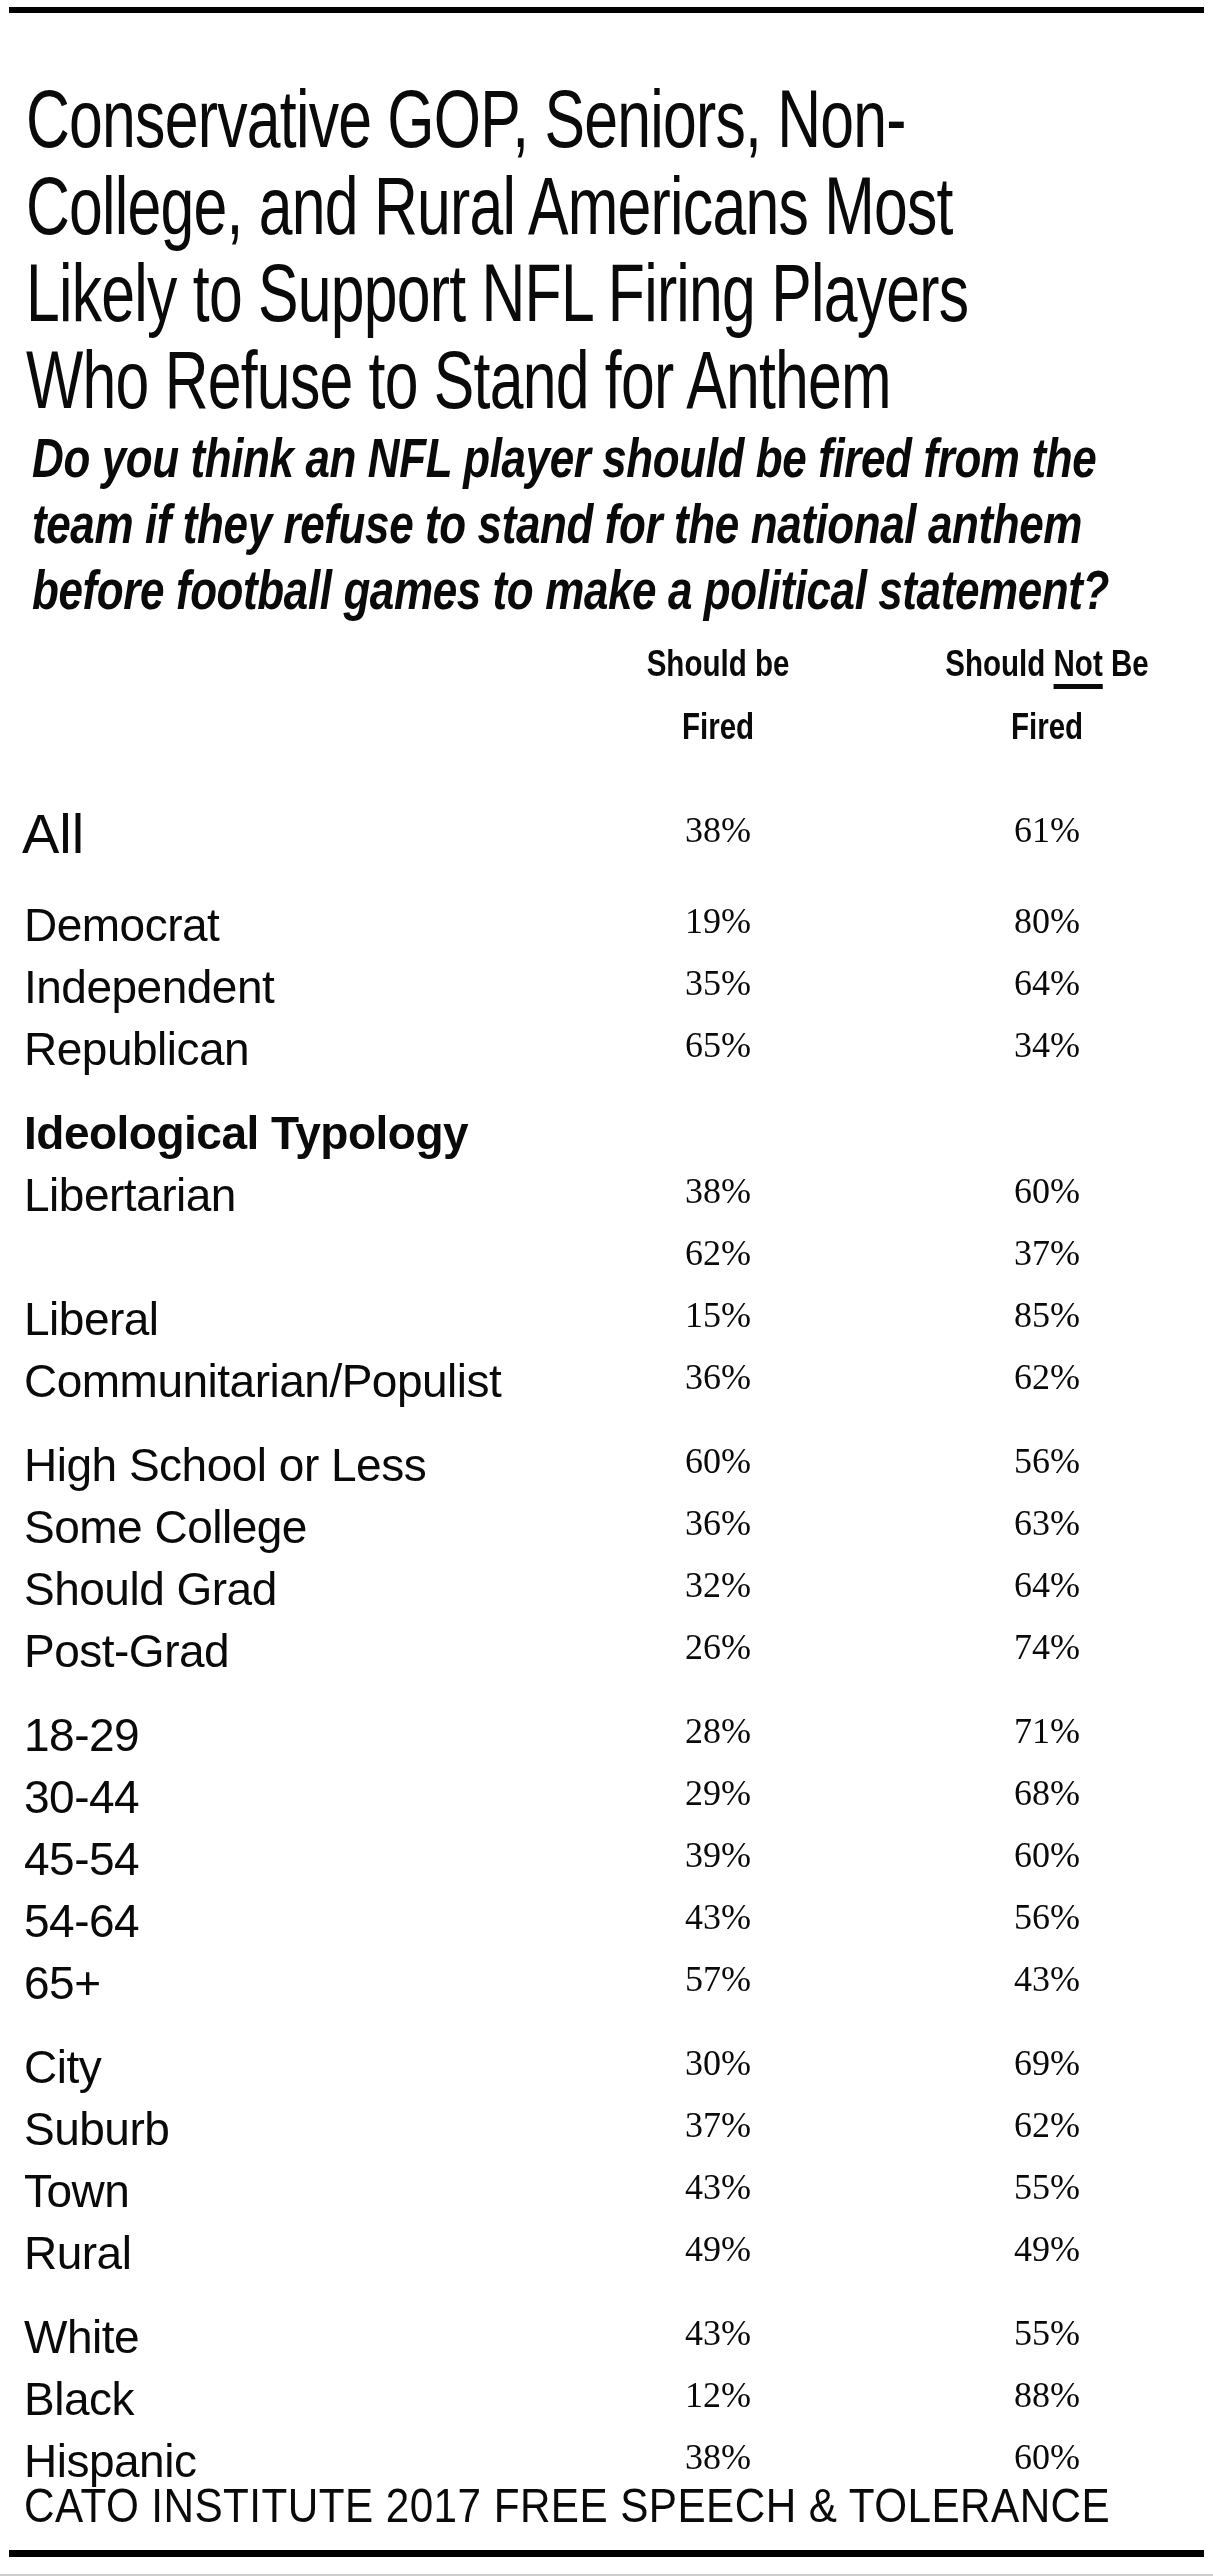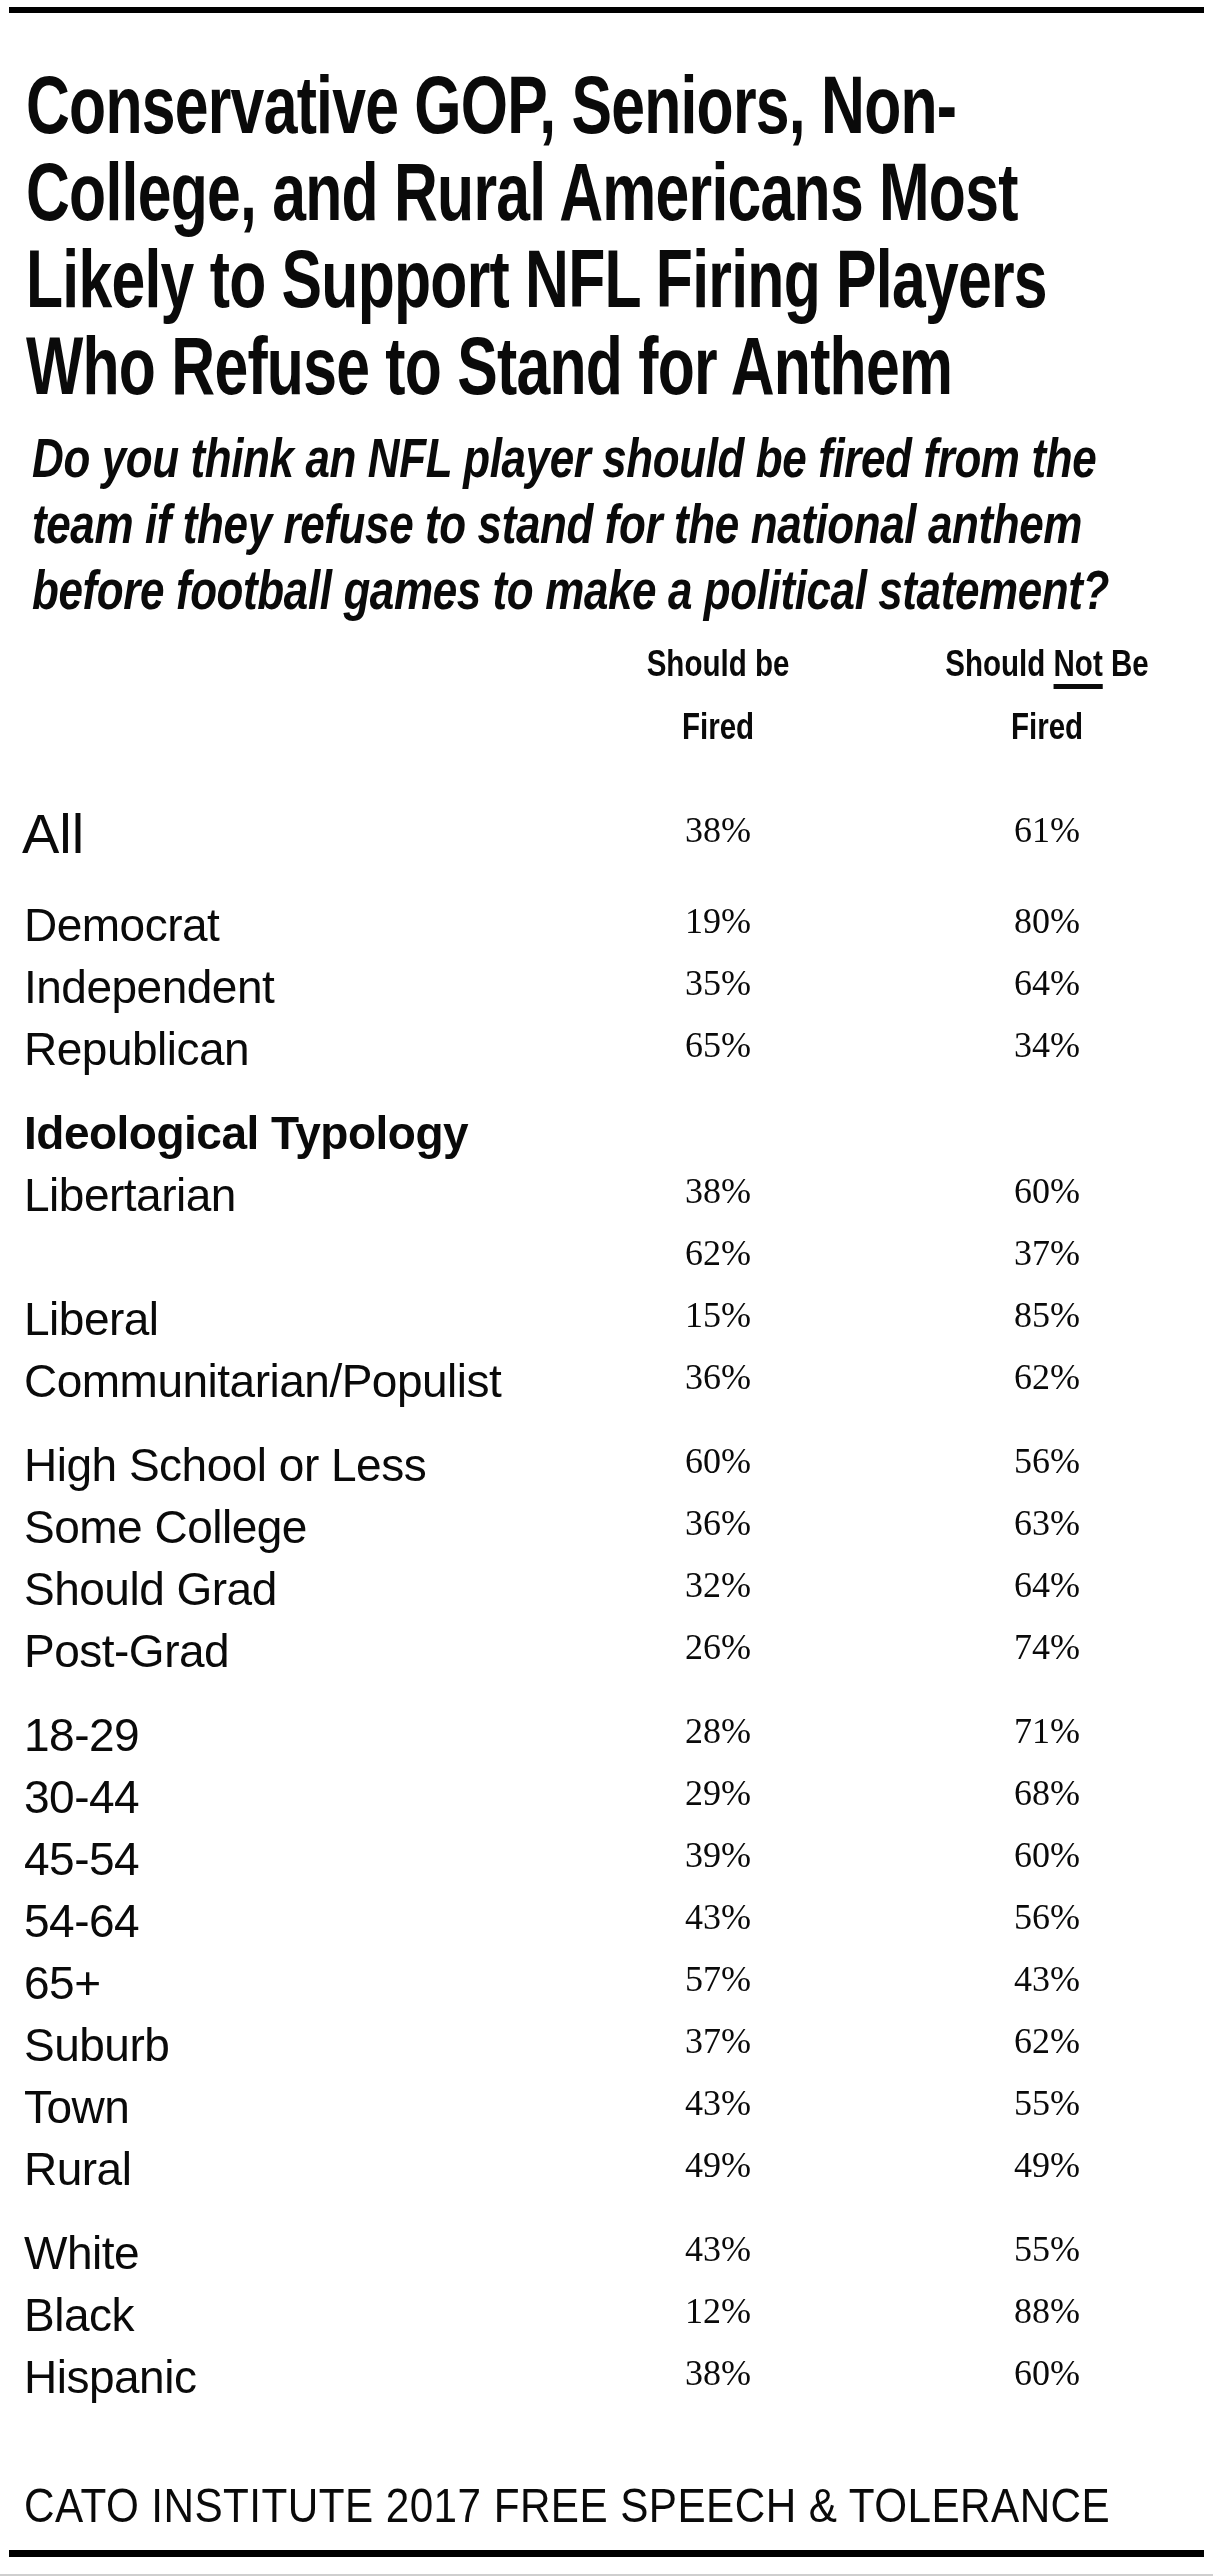--- a/index.html
+++ b/index.html
@@ -25,24 +25,24 @@
   .rule.bottom { top: 2550px; }
   .edge-line {
     position: absolute;
     left: 0; right: 0; bottom: 0;
     height: 1.9px;
     background: #cfcfcf;
   }
 
   .title {
     position: absolute;
-    top: 61px;
+    top: 75px;
     left: 26px;
     width: 1180px;
-    font-weight: 700;
+    font-weight: 400;
     letter-spacing: -1px;
   }
   .title .tline {
     display: block;
     font-size: 82px;
     line-height: 87px;
     transform: scaleX(0.74);
     transform-origin: 0 50%;
     white-space: nowrap;
   }
@@ -243,20 +243,25 @@
       <div class="row">
     <span class="lbl">54-64</span>
     <span class="v v1">43%</span>
     <span class="v v2">56%</span>
   </div>
       <div class="row">
     <span class="lbl">65+</span>
     <span class="v v1">57%</span>
     <span class="v v2">43%</span>
   </div>
+      <div class="row gap">
+    <span class="lbl">City</span>
+    <span class="v v1">30%</span>
+    <span class="v v2">69%</span>
+  </div>
       <div class="row">
     <span class="lbl">Suburb</span>
     <span class="v v1">37%</span>
     <span class="v v2">62%</span>
   </div>
       <div class="row">
     <span class="lbl">Town</span>
     <span class="v v1">43%</span>
     <span class="v v2">55%</span>
   </div>

